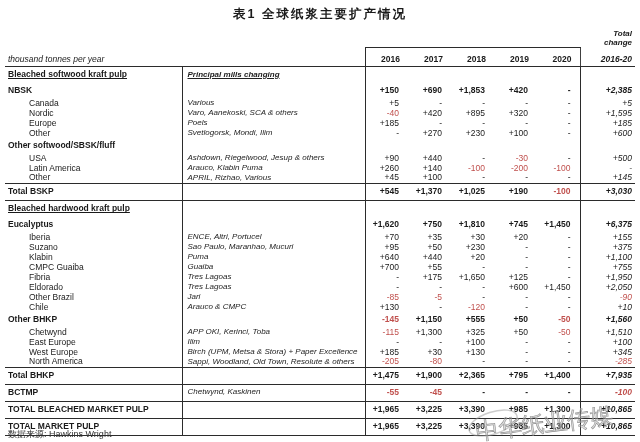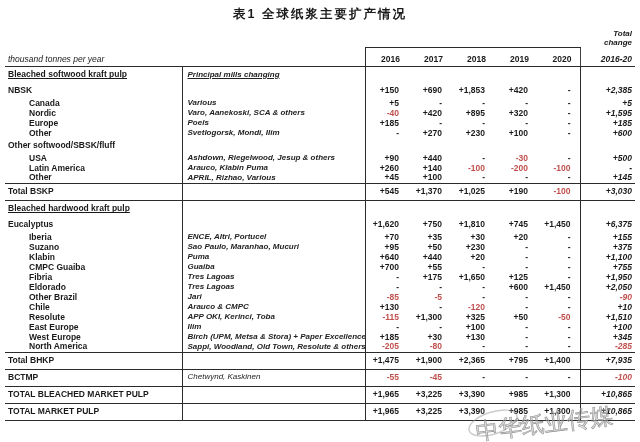--- a/index.html
+++ b/index.html
@@ -21,21 +21,21 @@
   .tc-range{text-align:right;font-weight:bold;font-style:italic;border-left:1px solid #404040;padding-right:3px;}
   
   .c-label{padding-left:3px;}
   .c-label.ind{padding-left:24px;}
   .c-mills{font-style:italic;font-size:8px;padding-left:5px;border-left:1px solid #2b2b2b;color:#222;}
   .c-num{text-align:right;padding-right:9px;}
   .c-num.first{border-left:1px solid #2b2b2b;}
   .c-total{border-left:1px solid #2b2b2b;padding-right:3px;font-style:italic;}
   .neg{color:#c0504d;text-align:right;}
   .u{text-decoration:underline;}
-  tr.row-detail{height:10px;font-weight:bold;}
+  tr.row-detail{height:10px;}
   tr.row-group{height:15px;}
   tr.row-section{height:17px;}
   tr.row-section td{vertical-align:middle;}
   tr.row-section .c-label,{font-weight:bold;}
   tr.row-section .c-label{font-weight:bold;}
   tr.row-section .c-mills{font-weight:bold;}
   tr.row-group .c-label,tr.row-group .c-num{font-weight:bold;}
   tr.row-total{height:17px;}
   tr.row-total td{font-weight:bold;}
   tr.row-total td.c-mills{font-weight:normal;}
@@ -283,22 +283,32 @@
         <tr class="row-detail">
           <td class="c-label ind"><span>Chile</span></td>
           <td class="c-mills">Arauco &amp; CMPC</td>
           <td class="c-num first">+130</td>
           <td class="c-num">-</td>
           <td class="c-num neg">-120</td>
           <td class="c-num">-</td>
           <td class="c-num">-</td>
           <td class="c-num c-total">+10</td>
         </tr>
-        <tr class="row-detail">
-          <td class="c-label ind"><span>Resolute</span></td>
+        <tr class="row-group">
+          <td class="c-label"><span>Other BHKP</span></td>
+          <td class="c-mills"></td>
+          <td class="c-num first neg">-145</td>
+          <td class="c-num">+1,150</td>
+          <td class="c-num">+555</td>
+          <td class="c-num">+50</td>
+          <td class="c-num neg">-50</td>
+          <td class="c-num c-total">+1,560</td>
+        </tr>
+        <tr class="row-detail">
+          <td class="c-label ind"><span>Chetwynd</span></td>
           <td class="c-mills">APP OKI, Kerinci, Toba</td>
           <td class="c-num first neg">-115</td>
           <td class="c-num">+1,300</td>
           <td class="c-num">+325</td>
           <td class="c-num">+50</td>
           <td class="c-num neg">-50</td>
           <td class="c-num c-total">+1,510</td>
         </tr>
         <tr class="row-detail">
           <td class="c-label ind"><span>East Europe</span></td>
@@ -366,18 +376,22 @@
           <td class="c-num first">+1,965</td>
           <td class="c-num">+3,225</td>
           <td class="c-num">+3,390</td>
           <td class="c-num">+985</td>
           <td class="c-num">+1,300</td>
           <td class="c-num c-total">+10,865</td>
         </tr>
       </tbody>
   </table>
 
+  <div class="source">
+    <span>数据来源:</span>
+    <span>Hawkins Wright</span>
+  </div>
 
   <svg class="watermark" viewBox="0 0 175 46">
     <ellipse cx="28" cy="27" rx="25" ry="11" fill="none" stroke="#9a9a9a" stroke-width="1.4" opacity="0.5" transform="rotate(-18 28 27)"></ellipse>
     <text x="10" y="34" font-size="23" fill="#aaaaaa" fill-opacity="0.38" stroke="#909090" stroke-width="0.6" transform="rotate(-7 90 24)">中华纸业传媒</text>
   </svg>
 </div>
 
 </body></html>

